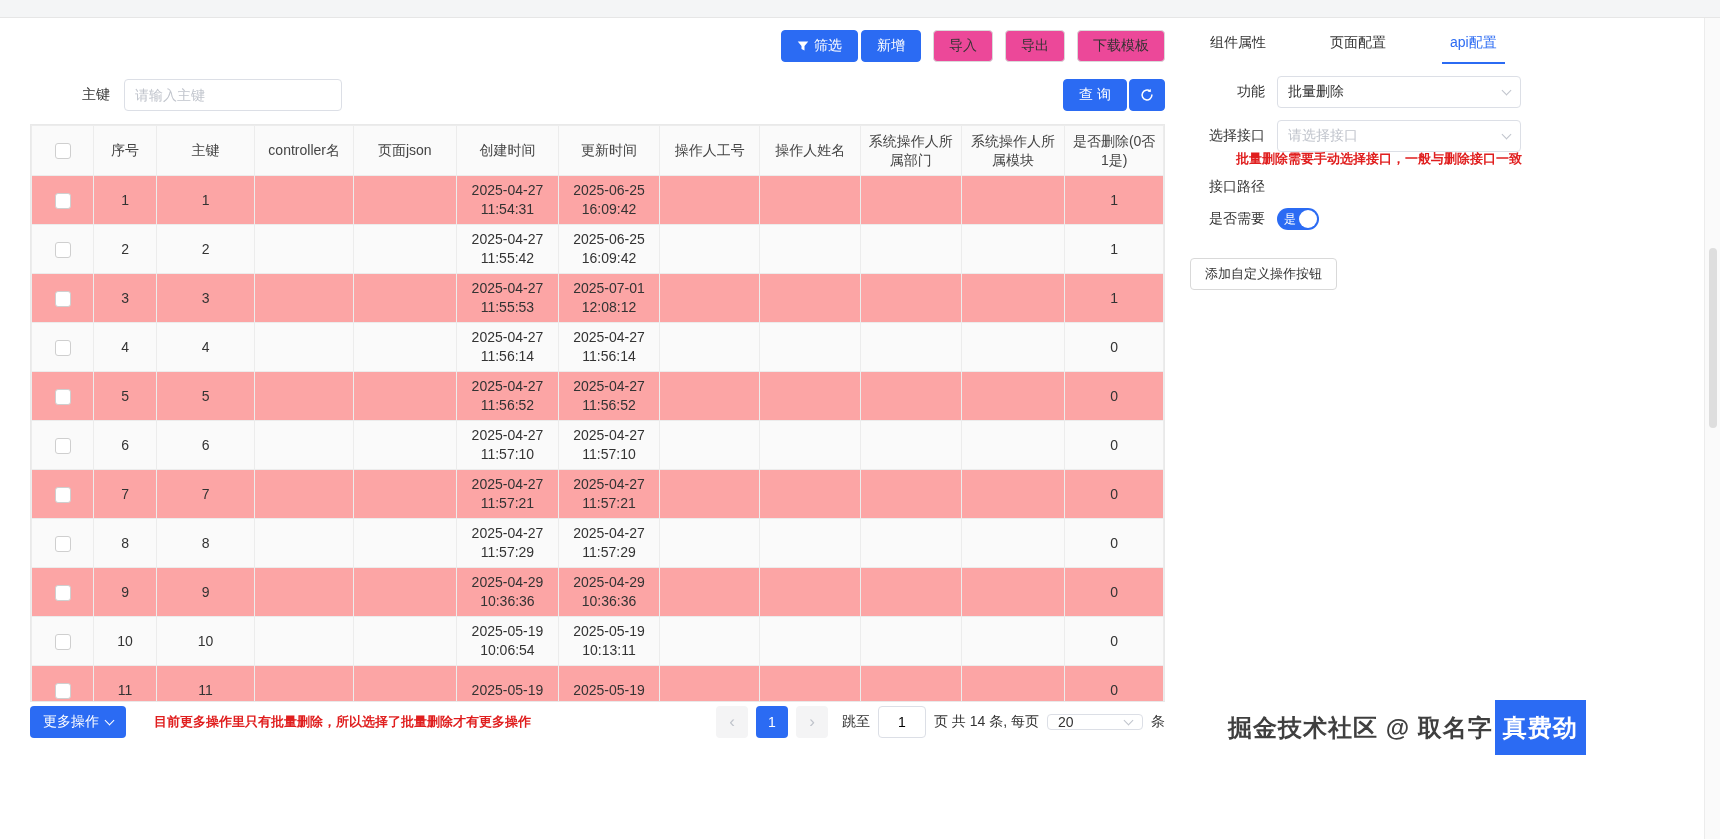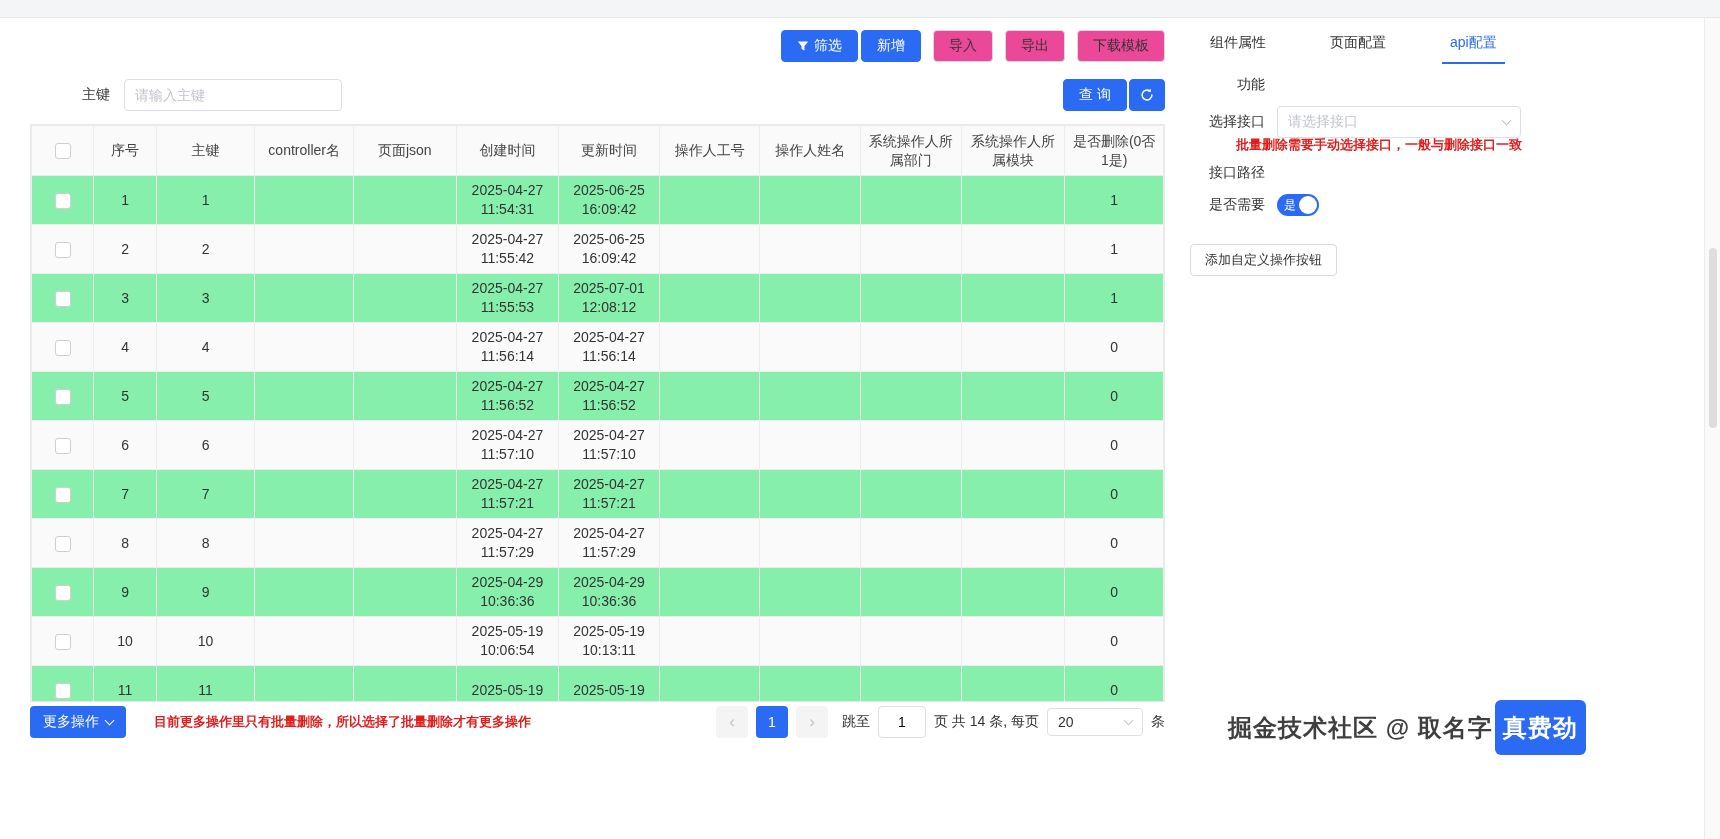--- a/index.html
+++ b/index.html
@@ -28,21 +28,21 @@
     display:flex; align-items:center; padding-left:52px; }
   .search-label { font-size:14px; color:#333; }
   .search-input { margin-left:14px; width:218px; height:32px; border:1px solid #dcdfe6;
     border-radius:4px; padding:0 10px; font-size:14px; color:#333; outline:none;
     font-family:inherit; }
   input::placeholder { color:#c0c4cc; }
   .query-group { margin-left:auto; display:flex; gap:2px; }
 
   
   .table-wrap { position:absolute; top:124px; left:30px; width:1135px; height:578px;
-    overflow:hidden; border:1px solid #e9e9e9; background:#86efac; }
+    overflow:hidden; border:1px solid #e9e9e9; background:#fca5a5; }
   table { width:100%; border-collapse:collapse; table-layout:fixed; }
   th, td { border:1px solid #ececec; text-align:center; font-size:14px; color:#333;
     padding:4px 6px; line-height:1.35; overflow:hidden; word-break:break-word; }
   th { background:#fafafa; height:50px; font-weight:400; color:#444; }
   td { height:49px; }
   tbody tr:nth-child(even) td { background:#fafafa; }
   .checkbox { display:inline-block; width:16px; height:16px; border:1px solid #cfcfcf;
     border-radius:3px; background:#fff; vertical-align:middle; cursor:pointer; }
 
   
@@ -52,21 +52,21 @@
     border:none; border-radius:4px; font-size:14px; display:flex; align-items:center;
     gap:7px; cursor:pointer; font-family:inherit; }
   .footer-note { margin-left:28px; color:var(--danger); font-weight:700; font-size:13px; }
   .pager { margin-left:auto; display:flex; align-items:center; gap:8px; font-size:14px; }
   .page-btn { width:32px; height:32px; border-radius:4px; background:#f4f4f5; color:#bfc3cb;
     display:flex; align-items:center; justify-content:center; font-size:17px; cursor:pointer; }
   .page-current { width:32px; height:32px; border-radius:4px; background:var(--accent);
     color:#fff; display:flex; align-items:center; justify-content:center; cursor:pointer; }
   .jump-input { width:48px; height:32px; border:1px solid #dcdfe6; border-radius:4px;
     text-align:center; font-size:14px; outline:none; font-family:inherit; }
-  .size-select { width:96px; height:28px; border:1px solid #dcdfe6; border-radius:4px;
+  .size-select { width:96px; height:16px; border:1px solid #dcdfe6; border-radius:4px;
     display:flex; align-items:center; justify-content:space-between; padding:0 10px;
     cursor:pointer; background:#fff; }
   .chev { display:inline-block; width:7px; height:7px; border-right:1.4px solid #c0c4cc;
     border-bottom:1.4px solid #c0c4cc; transform:rotate(45deg); margin-top:-3px; }
   .chev.white { border-color:#fff; }
 
   
   .panel { position:absolute; left:1185px; top:34px; width:360px; }
   .tabs { display:flex; padding-left:25px; gap:64px; font-size:14px; color:#333;
     height:30px; align-items:flex-start; }
@@ -91,21 +91,21 @@
   .toggle .knob { position:absolute; right:2px; top:2px; width:18px; height:18px;
     border-radius:50%; background:#fff; }
   .add-custom { margin:16px 0 0 5px; height:32px; padding:0 14px; background:#fff;
     border:1px solid #d9d9d9; border-radius:4px; font-size:13px; color:#333;
     cursor:pointer; font-family:inherit; }
 
   
   .watermark { position:absolute; left:1228px; top:712px; font-size:24px; font-weight:700;
     color:#3f3f3f; letter-spacing:1px; white-space:nowrap;
     text-shadow:1px 1px 0 #fff,-1px -1px 0 #fff,1px -1px 0 #fff,-1px 1px 0 #fff; }
-  .watermark .hl { background:var(--accent); color:#fff; padding:14px 8px; border-radius:6px;
+  .watermark .hl { background:var(--accent); color:#fff; padding:14px 8px; border-radius:0;
     text-shadow:none; margin-left:2px;margin-top:20px; }
 
   
   .scrollbar { position:absolute; right:0; top:18px; width:16px; height:821px;
     background:#fafafa; border-left:1px solid #ececec; }
   .scroll-thumb { position:absolute; left:4px; top:230px; width:8px; height:180px;
     background:#dedede; border-radius:4px; cursor:pointer; }
 </style>
 </head>
 <body>
@@ -386,20 +386,24 @@
       <span>页面配置</span>
     </div>
     <div class="tab active">
       <span>api配置</span>
     </div>
   </div>
 
   <div class="panel-form">
     <div class="form-row">
       <span class="form-label">功能</span>
+      <div class="control">
+        <span>批量删除</span>
+        <span class="chev"></span>
+      </div>
     </div>
 
     <div class="form-row" style="margin-bottom:2px;">
       <span class="form-label">选择接口</span>
       <div class="control">
         <span class="ph">请选择接口</span>
         <span class="chev"></span>
       </div>
     </div>
 

